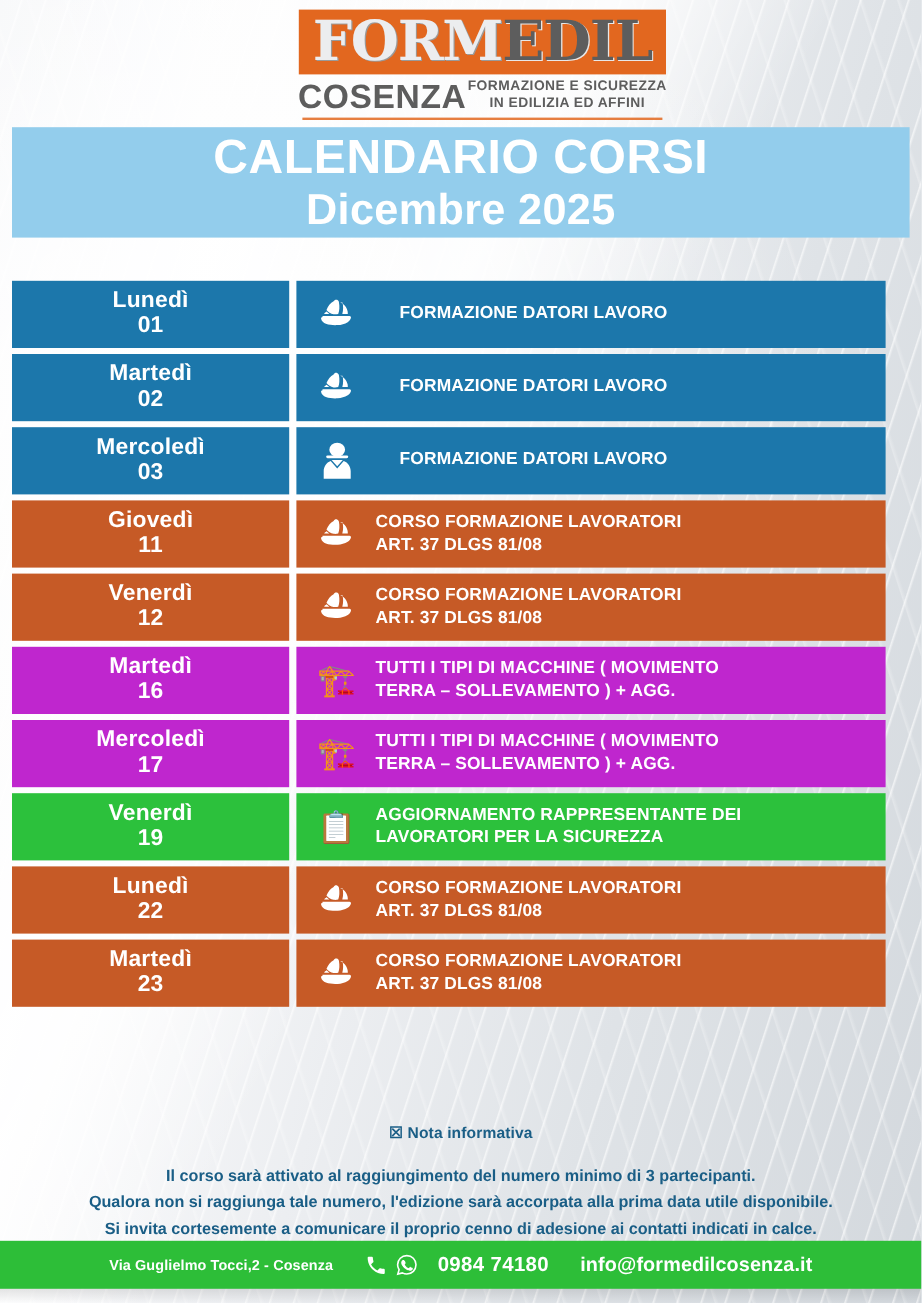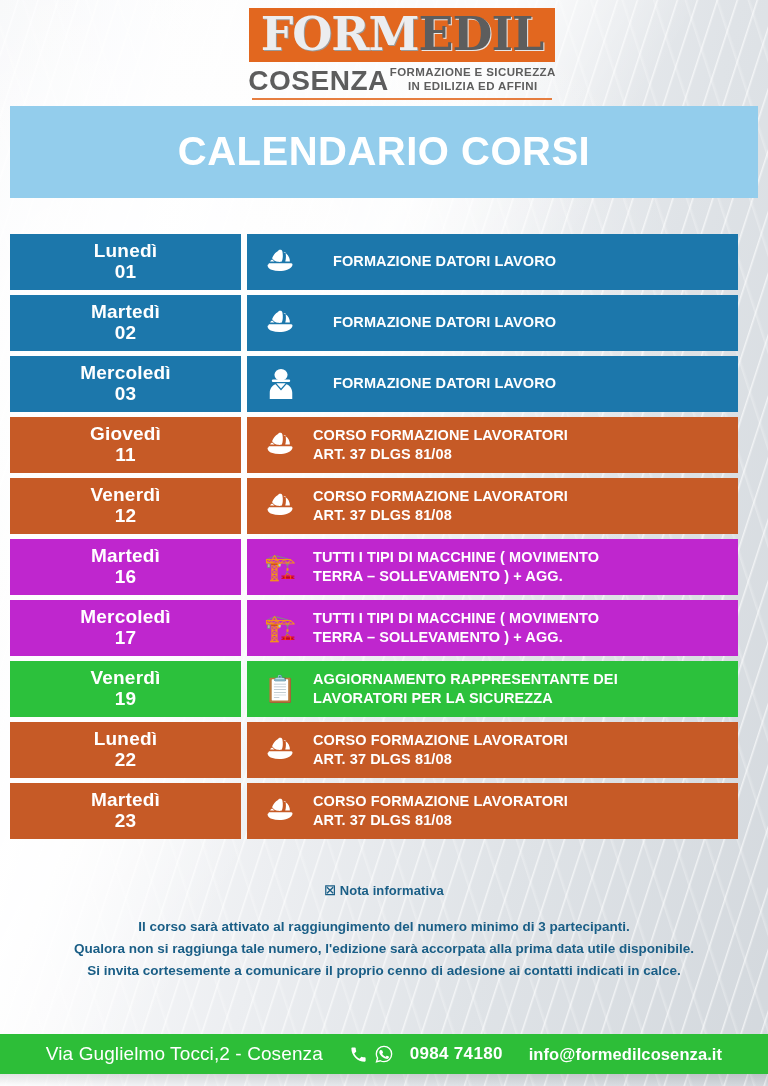--- a/index.html
+++ b/index.html
@@ -124,38 +124,38 @@
   .course-text{
     font-size:14.5px;font-weight:bold;line-height:1.32;letter-spacing:.1px;
     padding-left:6px;
   }
   .course-text .l2{display:block;}
   .row.one-line .course-cell{justify-content:flex-start;}
   .row.one-line .course-text{padding-left:26px;}
 
   
   .note{
-    position:absolute;left:0;right:0;top:883px;text-align:center;color:#1A5E86;
+    position:absolute;left:0;right:0;top:936px;text-align:center;color:#1A5E86;
   }
   .note-title{
     font-size:13px;font-weight:bold;letter-spacing:.1px;
   }
   .note-body{
     margin-top:18px;font-size:13.5px;line-height:1.62;font-weight:bold;color:#1A5E86;
   }
   .note-body div{white-space:nowrap;}
 
   
   .footer{
     position:absolute;left:0;top:1034px;width:768px;height:40px;
     background:#2DBE38;
     display:flex;align-items:center;justify-content:center;gap:0px;
     color:#ffffff;
   }
-  .footer-addr{font-size:19px;font-weight:normal;letter-spacing:.1px;}
+  .footer-addr{font-size:12px;font-weight:bold;letter-spacing:.1px;}
   .footer-icons{display:flex;align-items:center;gap:6px;margin:0 16px 0 26px;}
   .footer-icons svg{display:block;}
   .footer-phone{font-size:17px;font-weight:bold;letter-spacing:.3px;}
   .footer-mail{font-size:16.5px;font-weight:bold;margin-left:26px;letter-spacing:.1px;}
   .footer-shadow{
     position:absolute;left:0;top:1074px;width:768px;height:12px;
     background:linear-gradient(180deg, rgba(0,0,0,.10), rgba(0,0,0,0));
   }
 </style>
 </head>
@@ -176,20 +176,21 @@
       <div class="logo-tag">
         <div>FORMAZIONE E SICUREZZA</div>
         <div>IN EDILIZIA ED AFFINI</div>
       </div>
     </div>
     <div class="logo-rule"></div>
   </div>
 
   <div class="title-band">
     <div class="title-main">CALENDARIO CORSI</div>
+    <div class="title-sub">Dicembre 2025</div>
   </div>
 
   <div class="rows" id="rows">
       <div class="row one-line">
         <div class="day-cell" style="background: rgb(28, 119, 171);">
           <div class="day-name">Lunedì</div>
           <div class="day-num">01</div>
         </div>
         <div class="course-cell" style="background: rgb(28, 119, 171);">
           <div class="course-icon">

